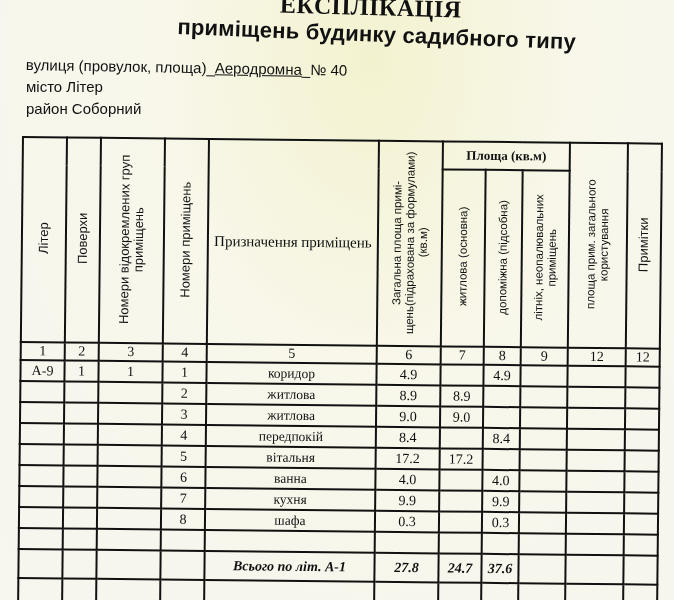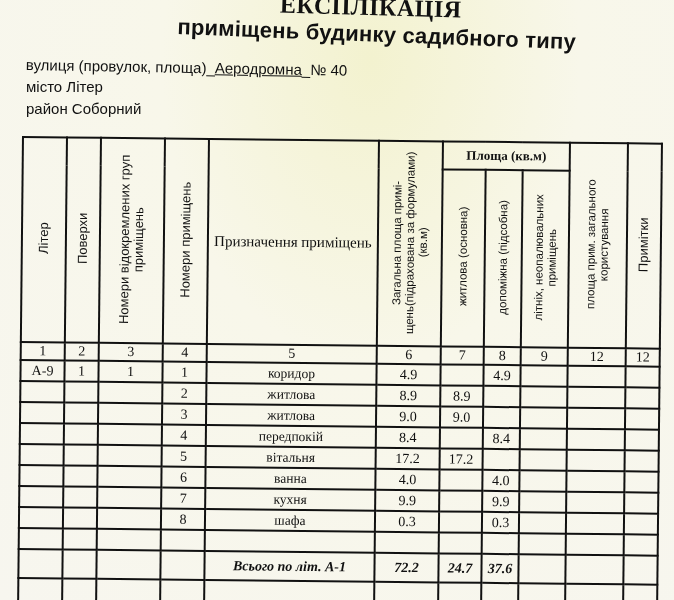--- a/index.html
+++ b/index.html
@@ -237,21 +237,21 @@
       <td></td>
       <td></td>
       <td></td>
     </tr>
     <tr class="total">
       <td></td>
       <td></td>
       <td></td>
       <td></td>
       <td>Всього по літ. А-1</td>
-      <td>72.2</td>
+      <td>27.8</td>
       <td>24.7</td>
       <td>37.6</td>
       <td></td>
       <td></td>
       <td></td>
     </tr>
     <tr>
       <td style="height:24px"></td>
           <td></td>
           <td></td>

